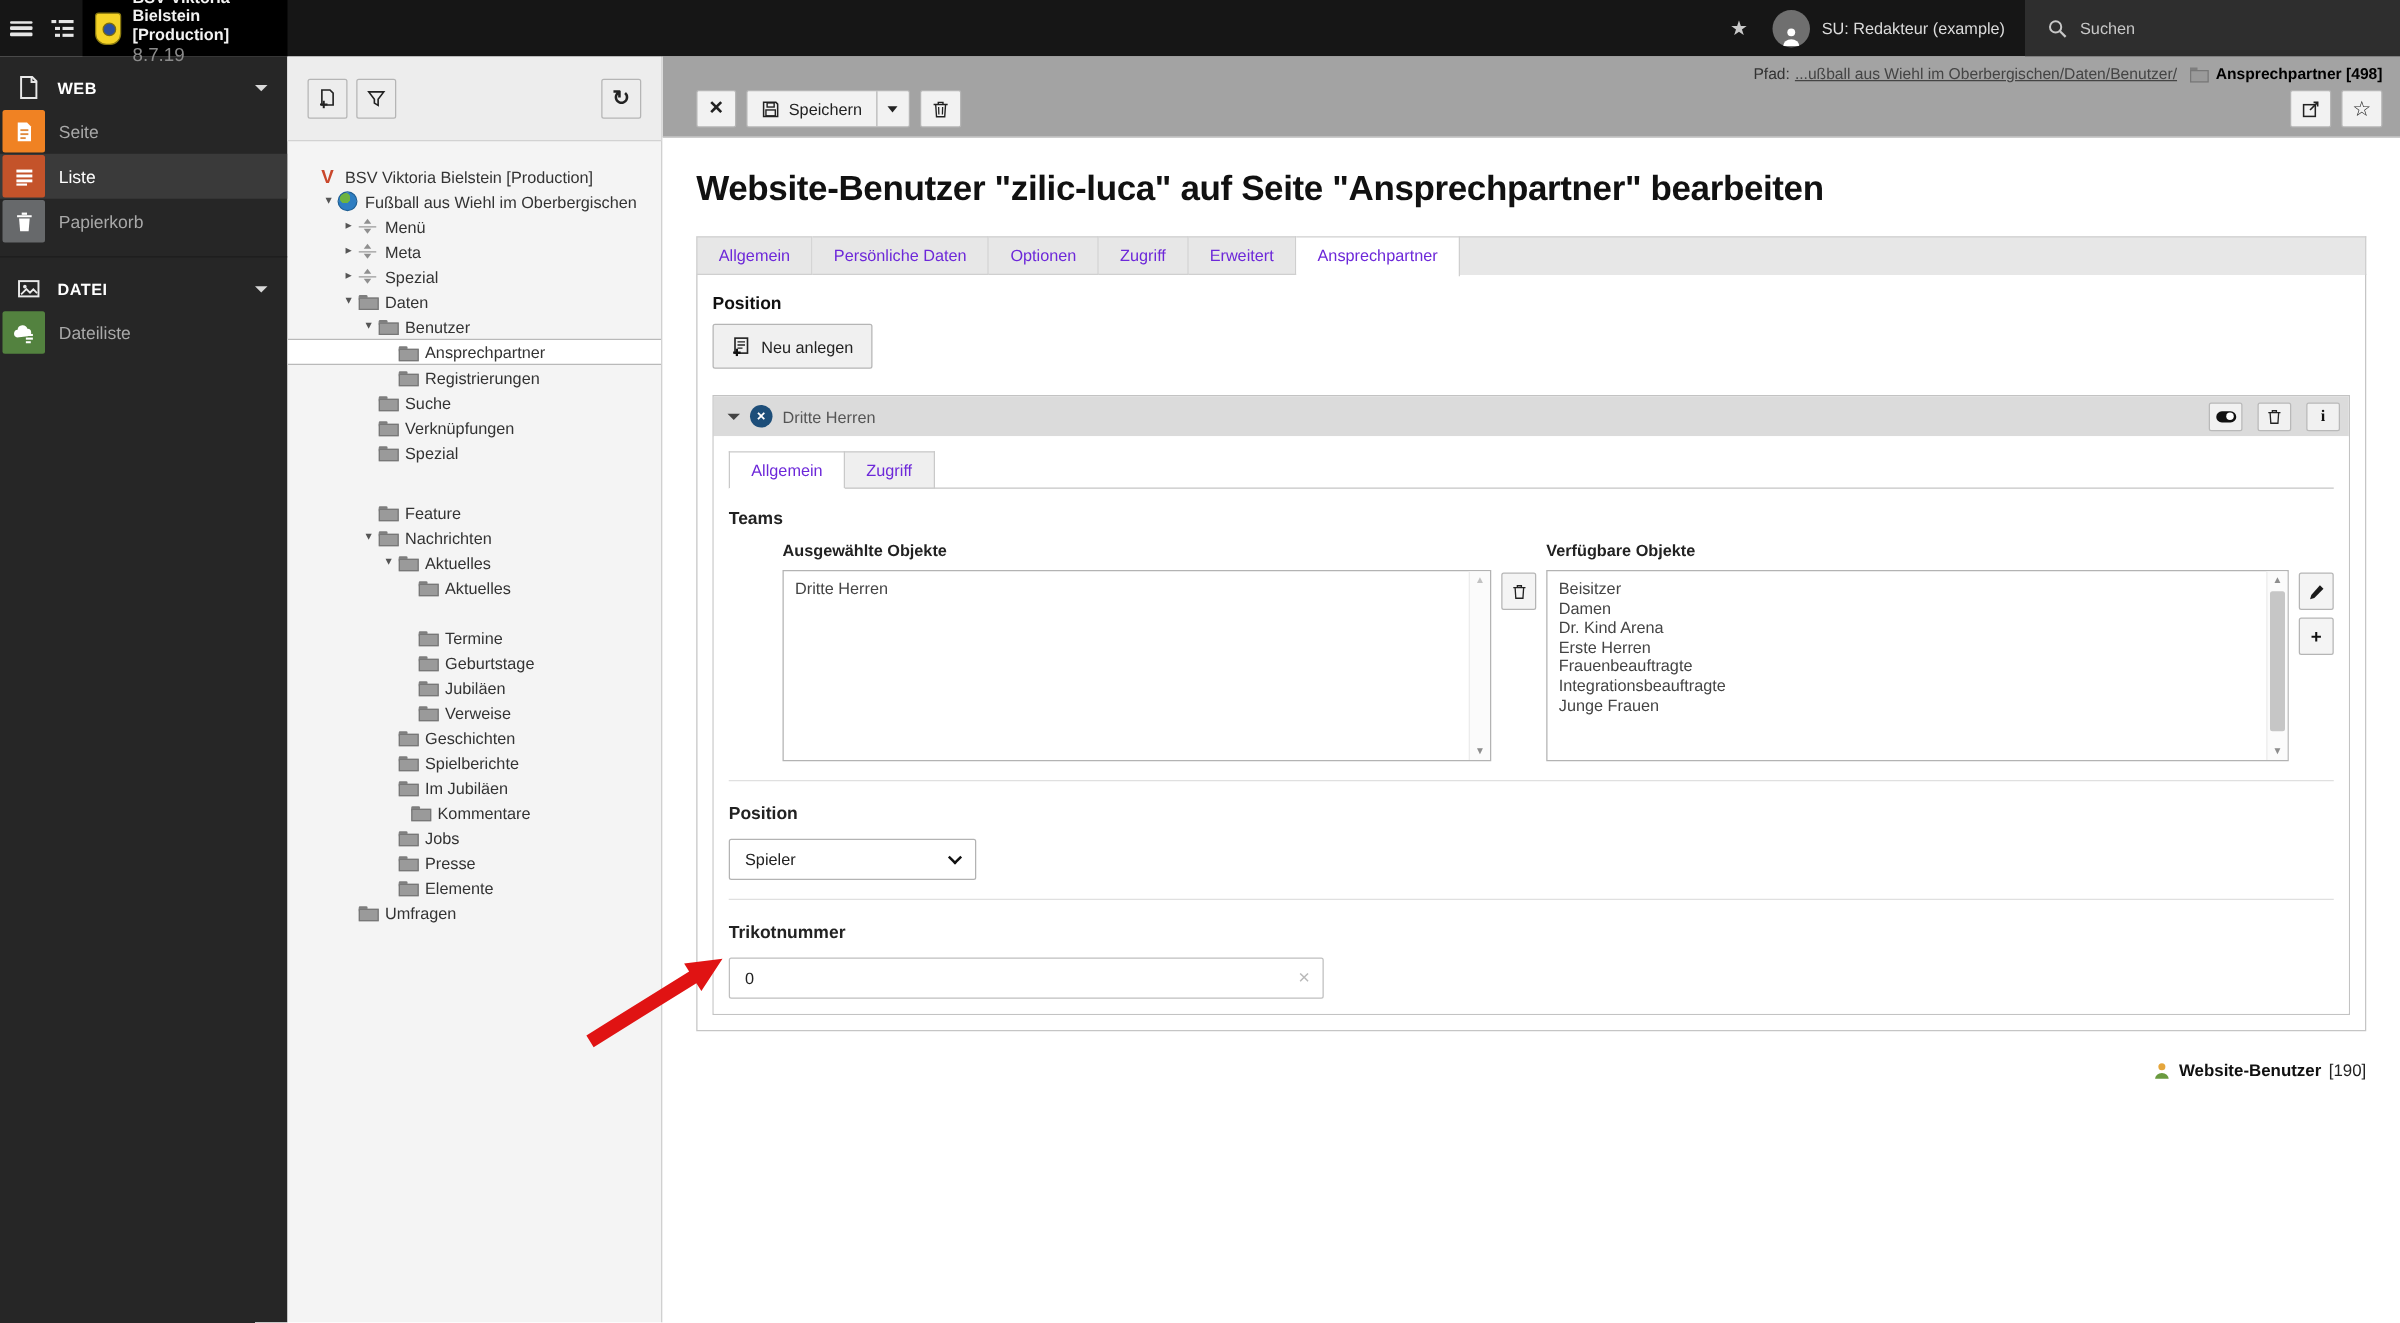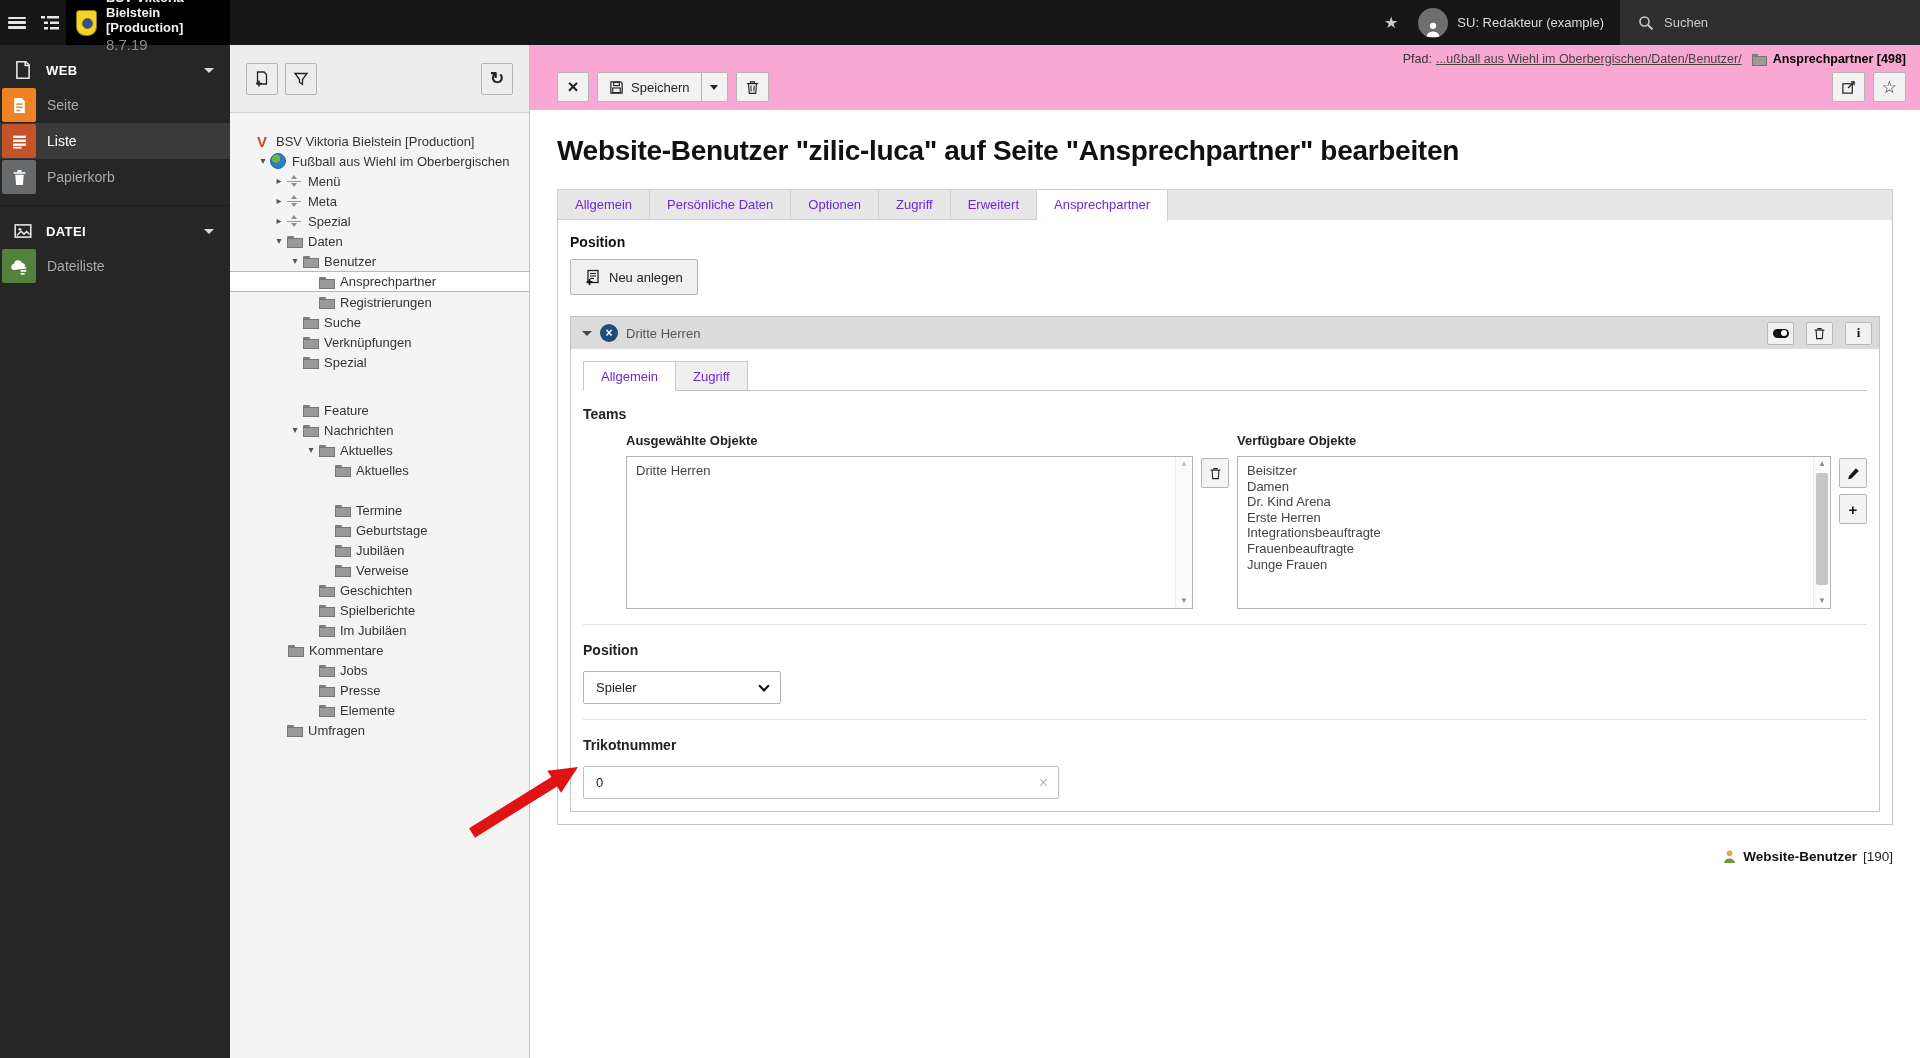--- a/index.html
+++ b/index.html
@@ -58,21 +58,21 @@
   .tn-icon.folder::after{content:"";position:absolute;left:1px;top:5px;width:14px;height:8px;background:#9a9a9a;border:1px solid #777;}
   .tn-icon.globe{border-radius:50%;background:radial-gradient(circle at 36% 32%,#6db33f 0 31%,#2d7dc1 33%);border:1px solid #1f5f94;}
   .tn-icon.typo3{display:flex;align-items:center;justify-content:center;}
   .tn-icon.typo3::before{content:"V";font-weight:800;font-size:15px;color:#c9472b;line-height:1;}
   .tn-icon.spacer{background:linear-gradient(#9a9a9a,#9a9a9a) center/14px 1px no-repeat;}
   .tn-icon.spacer::before{content:"";position:absolute;left:5px;top:2px;border-left:3px solid transparent;border-right:3px solid transparent;border-bottom:4px solid #8f8f8f;}
   .tn-icon.spacer::after{content:"";position:absolute;left:5px;bottom:2px;border-left:3px solid transparent;border-right:3px solid transparent;border-top:4px solid #8f8f8f;}
 
   
   .content{flex:1;background:#fff;overflow:hidden;position:relative;}
-  .docheader{background:#f9a8d4;border-bottom:1px solid #c8c8c8;height:65px;padding:0 14px 0 27px;}
+  .docheader{background:#a3a3a3;border-bottom:1px solid #c8c8c8;height:65px;padding:0 14px 0 27px;}
   .dh-row1{height:24px;display:flex;align-items:center;justify-content:flex-end;font-size:12.5px;color:#333;gap:4px;padding-top:4px;}
   .dh-path-link{text-decoration:underline;color:#444;}
   .dh-current{font-weight:bold;color:#000;}
   .mini-folder{width:14px;height:11px;position:relative;display:inline-block;margin:0 3px 0 6px;}
   .mini-folder::before{content:"";position:absolute;left:0;top:0;width:6px;height:3px;background:#7e7e7e;}
   .mini-folder::after{content:"";position:absolute;left:0;top:2px;width:13px;height:8px;background:#9a9a9a;border:1px solid #777;}
   .dh-row2{display:flex;align-items:center;justify-content:space-between;padding-top:3px;}
   .dh-left,.dh-right{display:flex;align-items:center;gap:8px;}
   .dbtn{height:30px;min-width:32px;border:1px solid #b5b5b5;border-radius:2px;background:#f2f2f2;display:inline-flex;align-items:center;justify-content:center;font-size:13px;color:#222;cursor:pointer;padding:0 8px;}
   .dbtn .x{font-size:19px;font-weight:bold;line-height:1;margin-top:-2px;}
@@ -386,21 +386,21 @@
         <div class="tree-node" style="padding-left: 74px;">
           <span class="tn-toggle"></span>
           <span class="tn-icon folder"></span>
           <span class="tn-label">Spielberichte</span>
         </div>
         <div class="tree-node" style="padding-left: 74px;">
           <span class="tn-toggle"></span>
           <span class="tn-icon folder"></span>
           <span class="tn-label">Im Jubiläen</span>
         </div>
-        <div class="tree-node" style="padding-left: 43px;">
+        <div class="tree-node" style="padding-left: 84px;">
           <span class="tn-toggle"></span>
           <span class="tn-icon folder"></span>
           <span class="tn-label">Kommentare</span>
         </div>
         <div class="tree-node" style="padding-left: 74px;">
           <span class="tn-toggle"></span>
           <span class="tn-icon folder"></span>
           <span class="tn-label">Jobs</span>
         </div>
         <div class="tree-node" style="padding-left: 74px;">
@@ -551,22 +551,22 @@
                 <div class="listbox">
                   <div class="rail">
                     <div class="arr up">▲</div>
                     <div class="thumb"></div>
                     <div class="arr dn">▼</div>
                   </div>
                     <div class="opt">Beisitzer</div>
                     <div class="opt">Damen</div>
                     <div class="opt">Dr. Kind Arena</div>
                     <div class="opt">Erste Herren</div>
+                    <div class="opt">Frauenbeauftragte</div>
                     <div class="opt">Integrationsbeauftragte</div>
-                    <div class="opt">Frauenbeauftragte</div>
                     <div class="opt">Junge Frauen</div>
                   </div>
               </div>
               <div class="sidebtns">
                 <div class="sbtn">
                   <svg width="13" height="13" viewBox="0 0 16 16">
                     <path d="M11 1.5 l3.5 3.5 -9 9 -4.2 1.2 1.2-4.2 z" fill="#1a1a1a"></path>
                   </svg>
                 </div>
                 <div class="sbtn">

